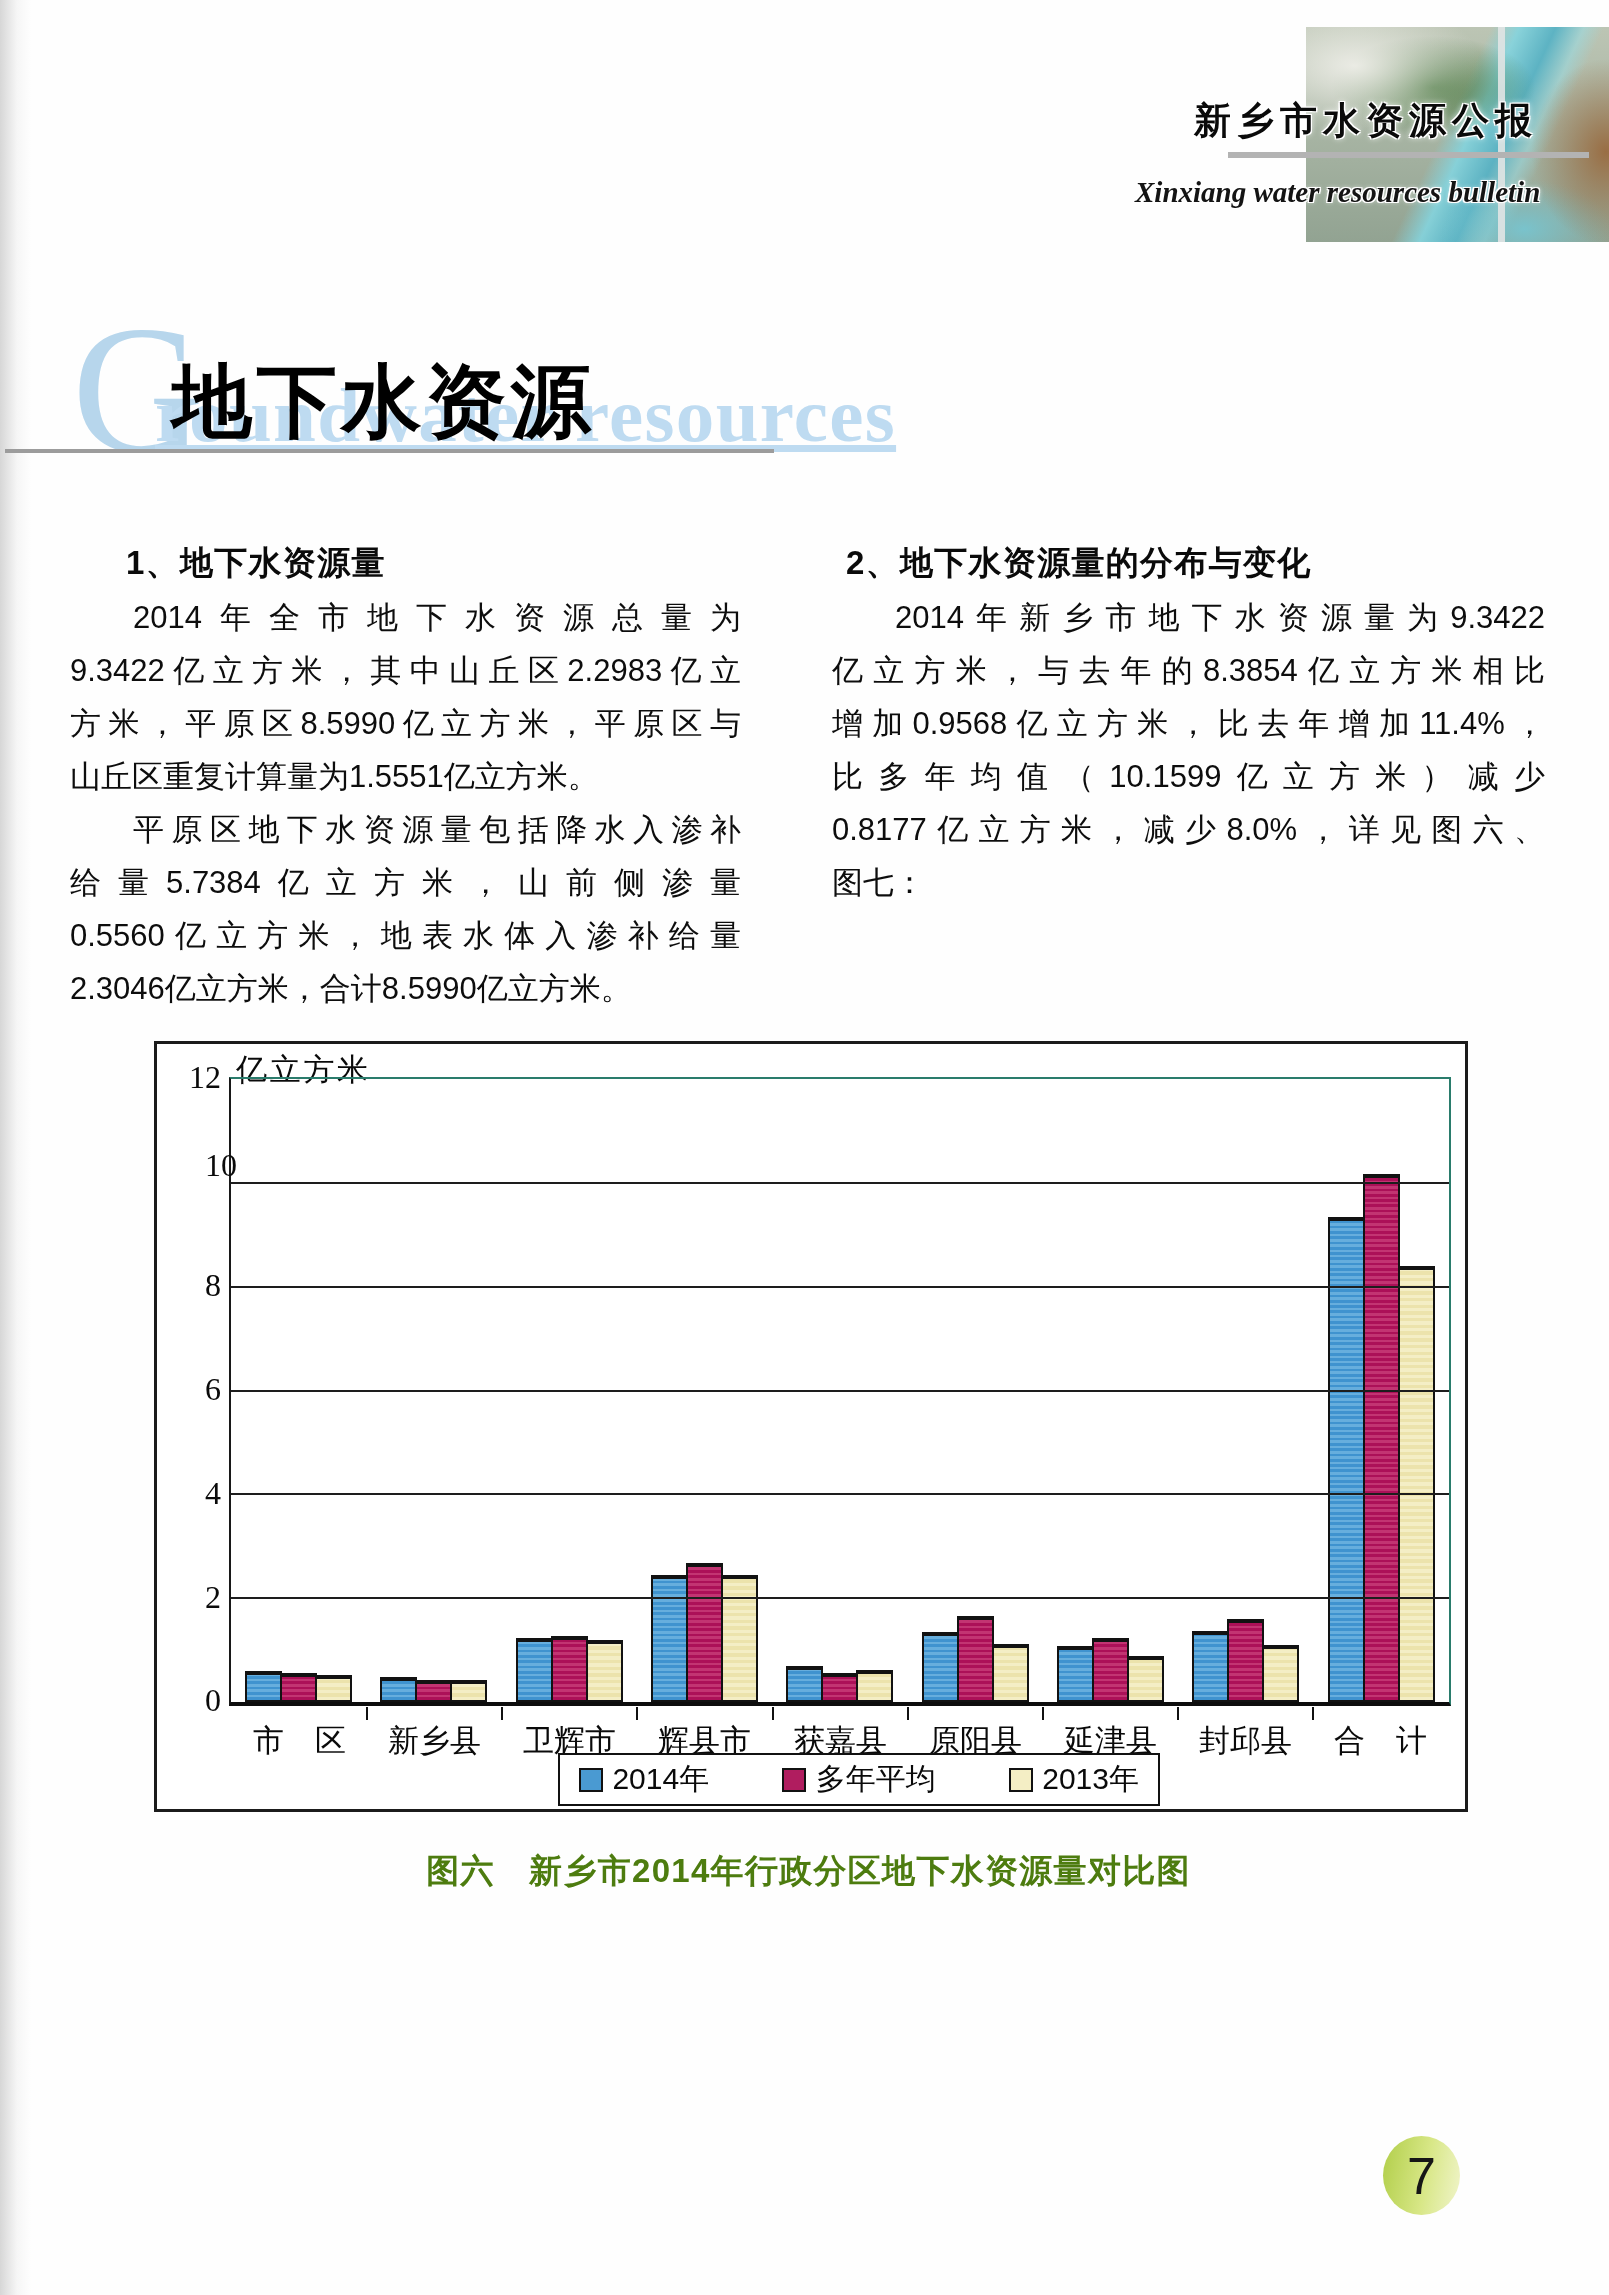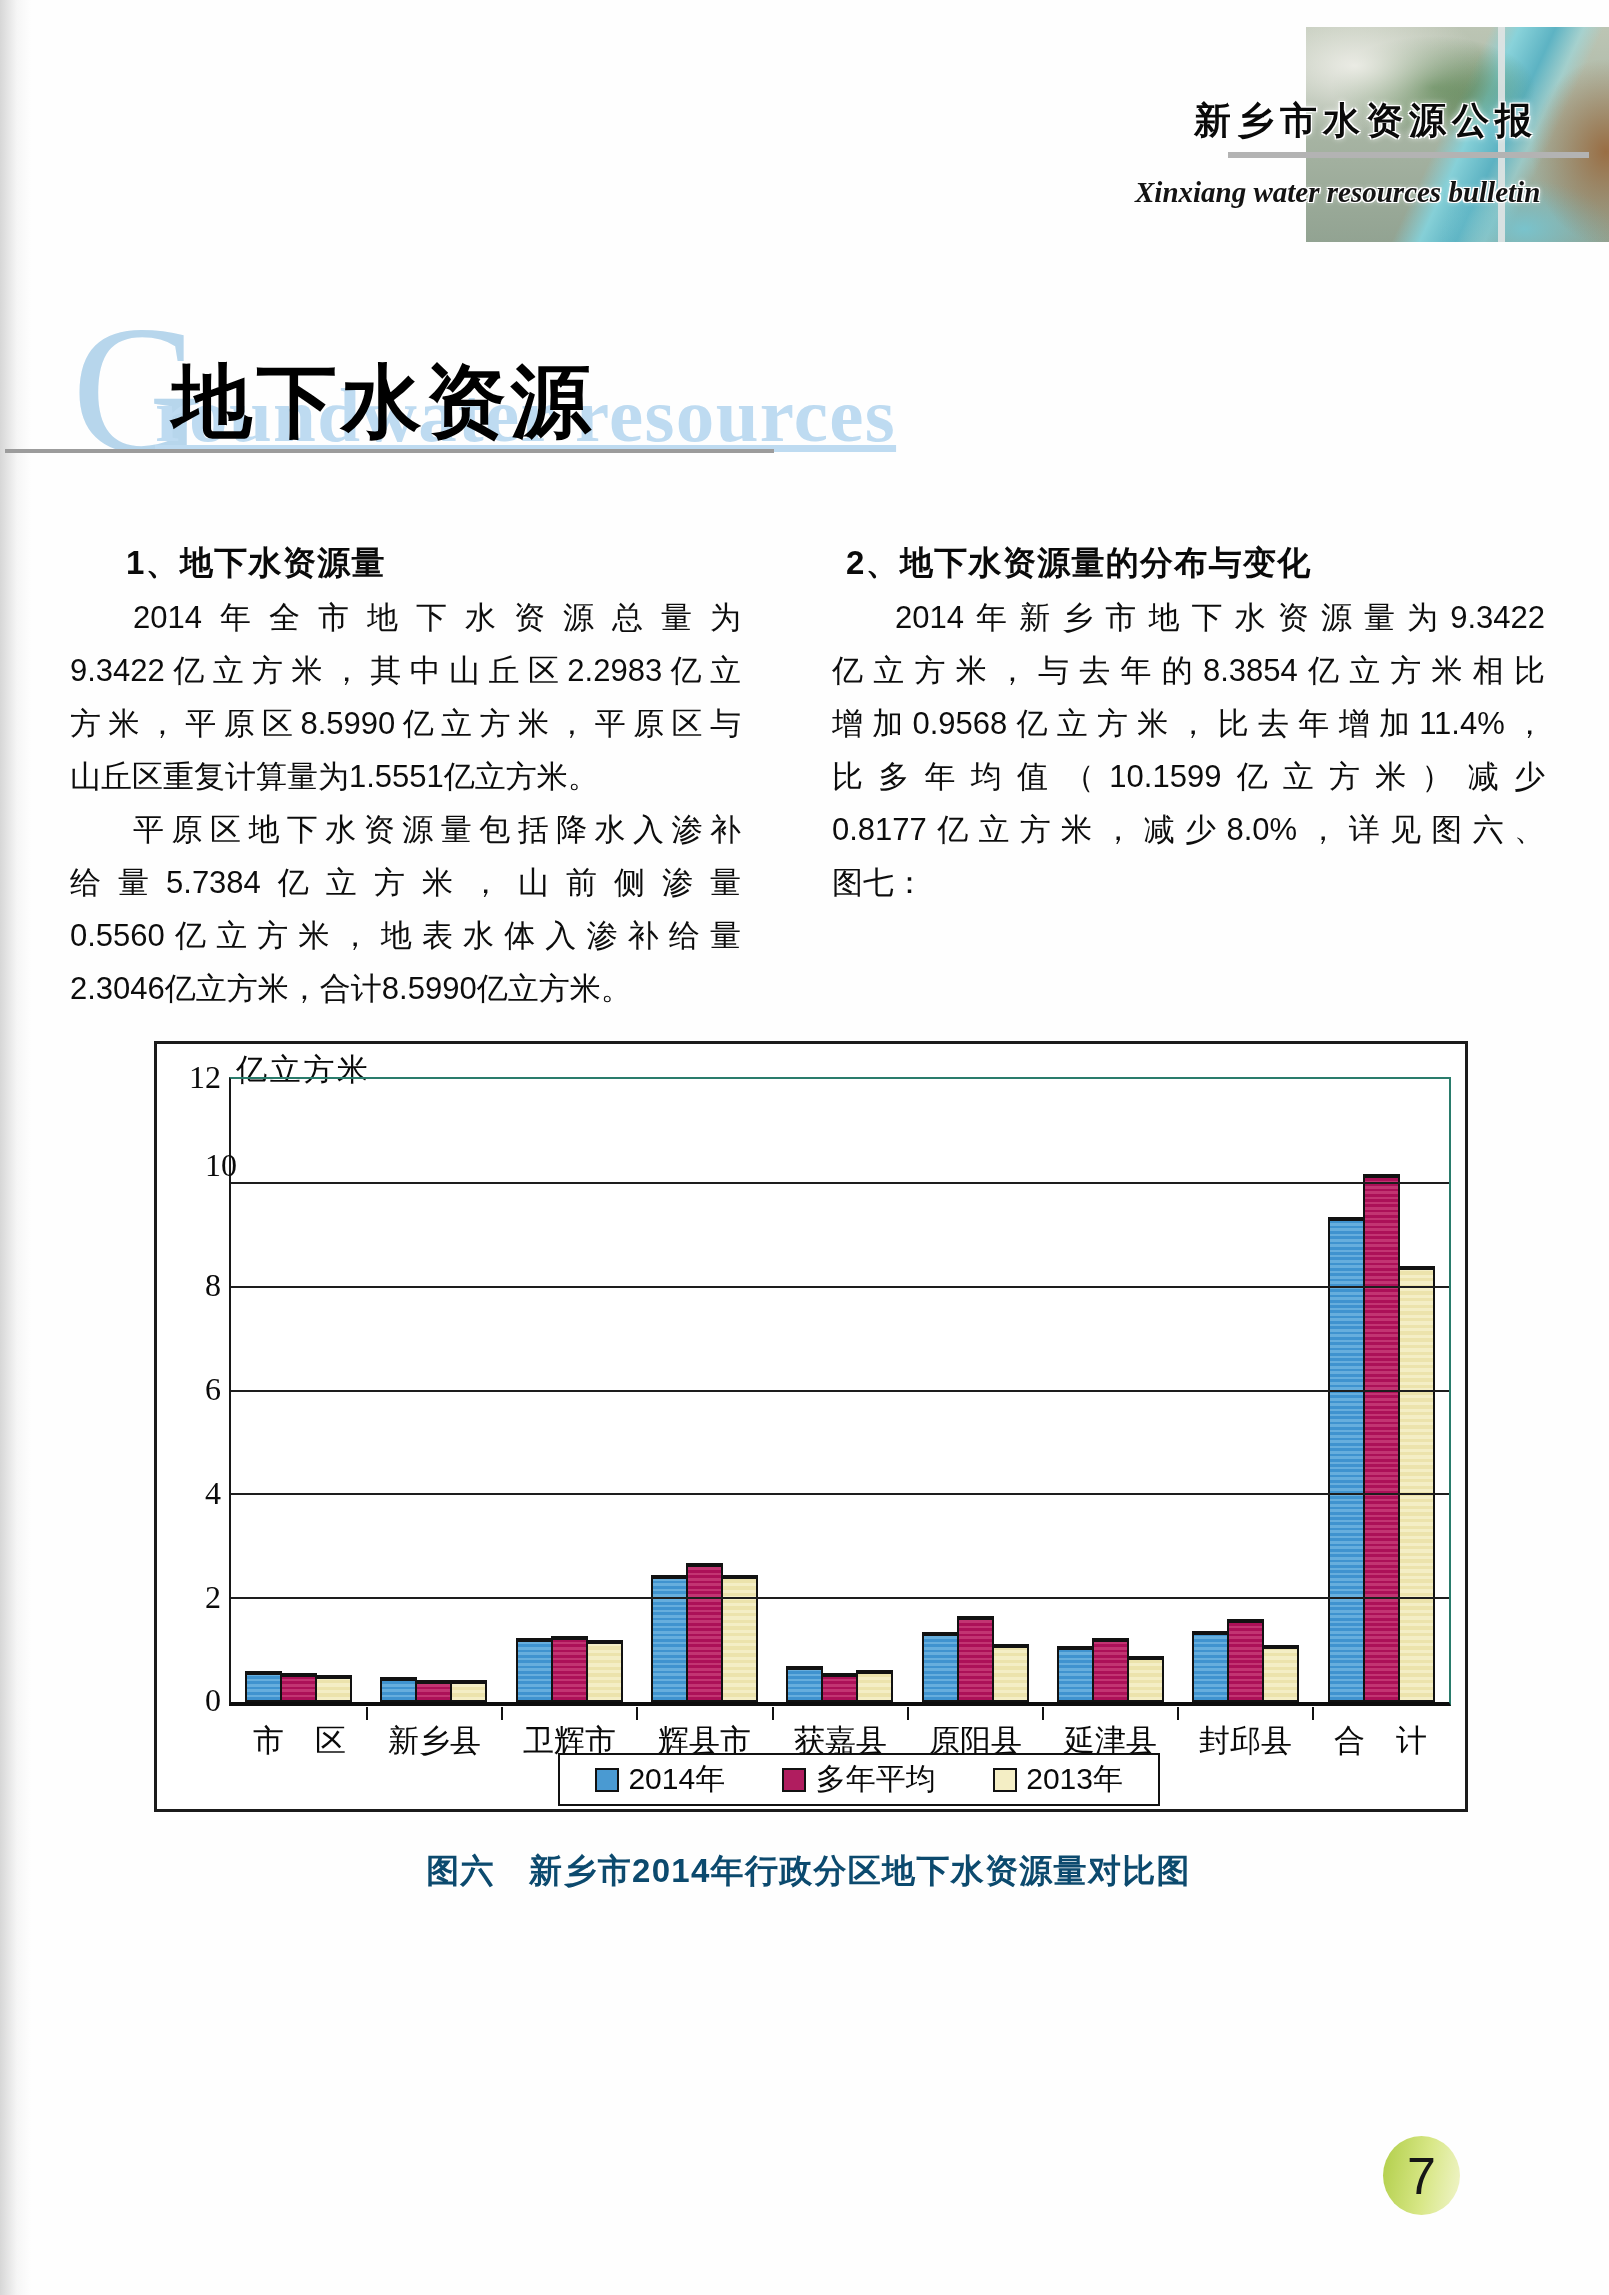--- a/index.html
+++ b/index.html
@@ -60,26 +60,26 @@
   .groups{left:0;top:0;right:0;bottom:0;display:flex;}
   .bar-group{flex:1;display:flex;align-items:flex-end;justify-content:center;}
   .bar{width:37px;box-sizing:border-box;border:2px solid #121212;border-top-width:4px;}
   .bar+.bar{margin-left:-2px;}
   .bar.s0{background:repeating-linear-gradient(0deg,#3f93cf 0 2.7px,#66aedd 2.7px 5.3px);}
   .bar.s1{background:repeating-linear-gradient(0deg,#ac1058 0 2.7px,#c23472 2.7px 5.3px);}
   .bar.s2{background:repeating-linear-gradient(0deg,#f4eec5 0 3.3px,#ece3ac 3.3px 6.7px);}
   .axis-tick{width:2px;height:13.4px;background:#111;top:663px;}
   .xlabel{top:676px;width:135px;text-align:center;font-size:31px;color:#0a0a0a;white-space:nowrap;}
   .legend{left:401px;top:709px;width:602px;height:53px;border:2.7px solid #111;background:#fff;
-    box-sizing:border-box;display:flex;align-items:center;justify-content:space-between;padding:0 35px;}
+    box-sizing:border-box;display:flex;align-items:center;justify-content:space-between;padding:0 19px;}
   .legend-item{display:flex;align-items:center;}
   .legend-swatch{width:24px;height:24px;border:2px solid #111;box-sizing:border-box;display:inline-block;}
   .legend-label{font-size:30px;margin-left:9.4px;white-space:nowrap;color:#0a0a0a;}
   .chart-caption{left:331px;top:1849px;width:955px;text-align:center;font-size:33px;font-weight:bold;
-    color:#0c4a6e;letter-spacing:1.3px;white-space:nowrap;}
+    color:#4d7c0f;letter-spacing:1.3px;white-space:nowrap;}
   
   .page-badge{left:1383px;top:2136px;width:77px;height:79px;border-radius:50%;
     background:linear-gradient(100deg,#b4d04e 5%,#d8e787 55%,#eef3c4 95%);
     display:flex;align-items:center;justify-content:center;}
   .page-badge span{font-size:52px;color:#161616;line-height:1;}
 </style>
 </head>
 <body>
 
 <div class="abs left-scan-shadow"></div>

